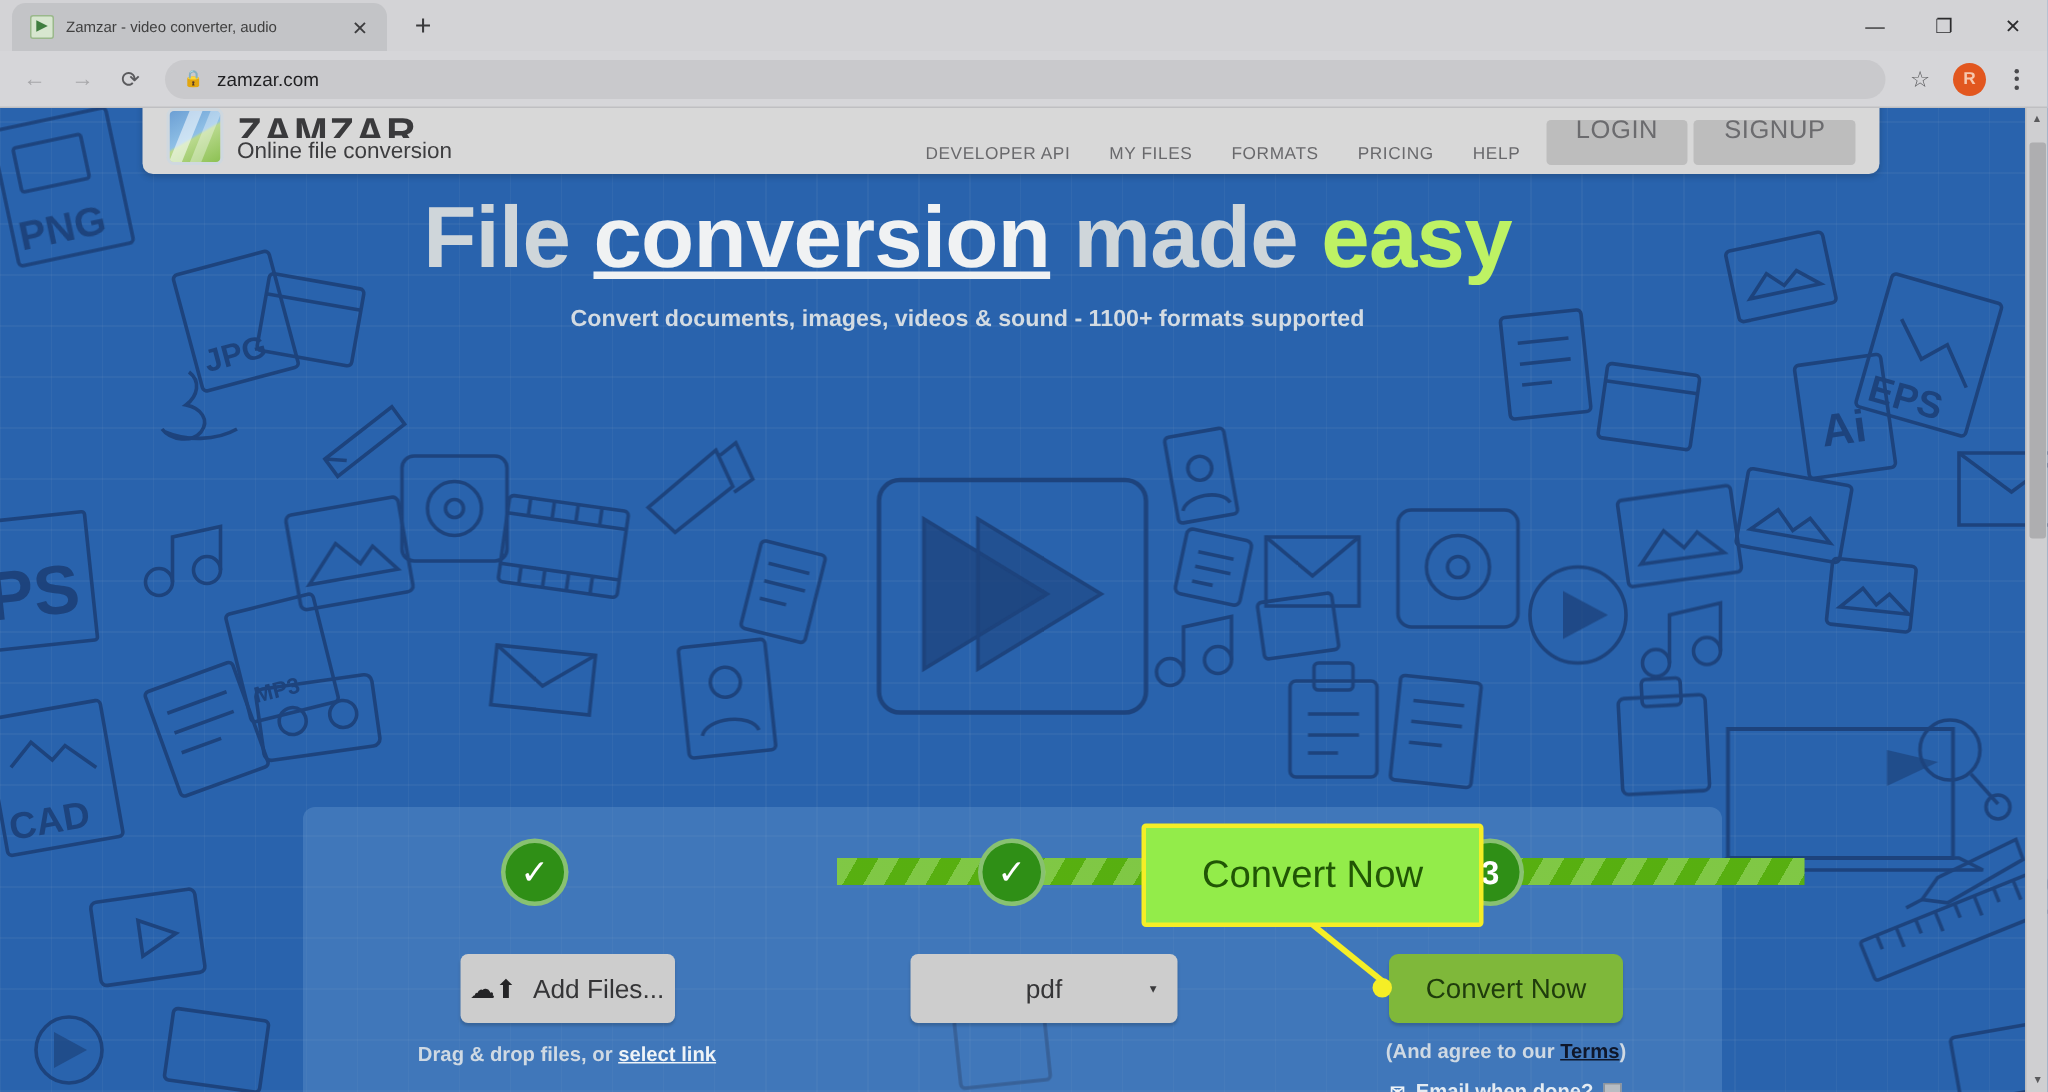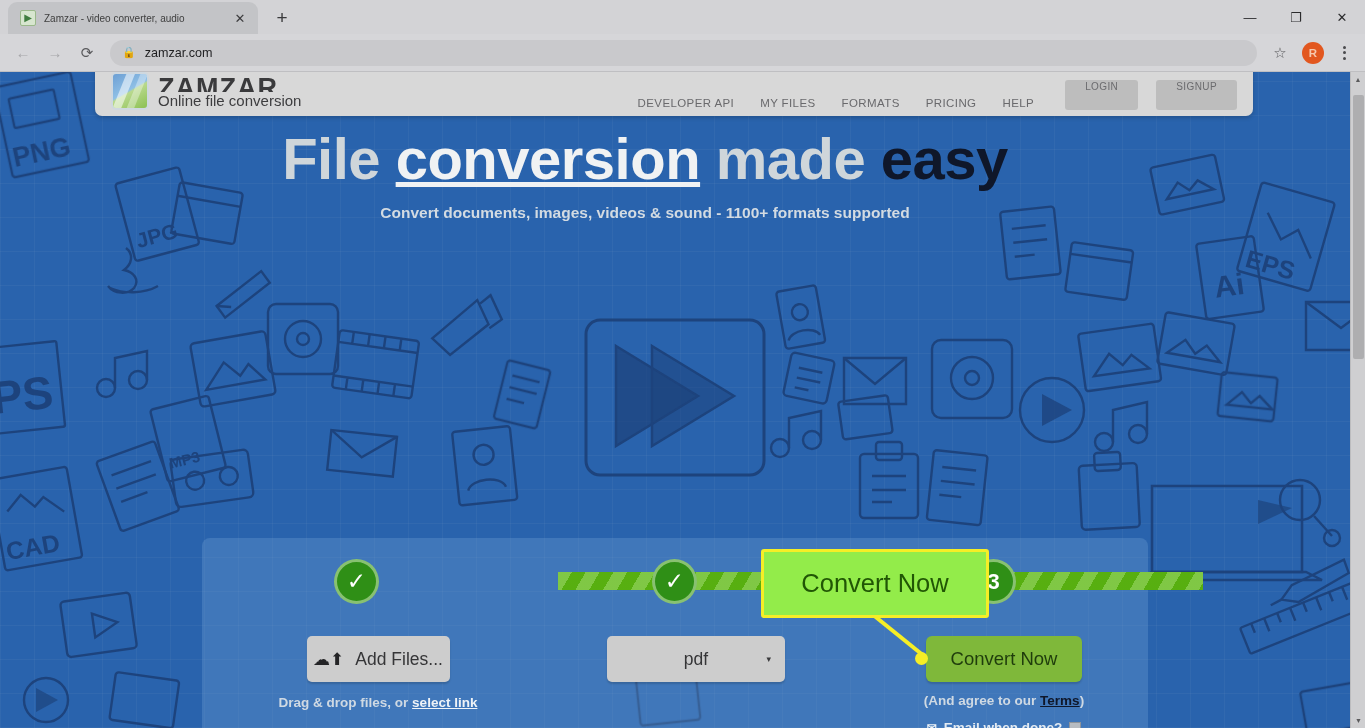--- a/index.html
+++ b/index.html
@@ -158,39 +158,39 @@
   .site-nav {
     margin-left: auto; display: flex; align-items: flex-end; gap: 0;
     height: 34px;
   }
   .nav-link {
     font-size: 11.5px; color: #69696c; letter-spacing: .4px;
     padding: 0 13px; line-height: 14px;
     height: 14px; overflow: hidden;
   }
   .nav-btn {
-    font-size: 10px; color: #6b6b6e; letter-spacing: .4px;
+    font-size: 17px; color: #6b6b6e; letter-spacing: .4px;
     background: #bdbdbd; border-radius: 3px;
-    padding: 0 20px; margin-left: 18px;
+    padding: 0 20px; margin-left: 4px;
     height: 30px; line-height: 14px;
     display: flex; align-items: flex-start;
     padding-top: 0;
   }
 
   
   .hero { position: absolute; left: 0; top: 0; width: 1290px; text-align: center; }
   .hero h1 {
     margin-top: 58px;
     font-size: 58px; font-weight: bold;
     letter-spacing: -.5px;
     line-height: 1;
   }
   .hero h1 .t-light { color: #cfd6da; }
   .hero h1 .t-white { color: #f0f2f3; text-decoration: underline; }
-  .hero h1 .t-dark { color: #0f172a; margin-top: 16px; }
+  .hero h1 .t-dark { color: #bef264; margin-top: 16px; }
   .hero .sub {
     margin-top: 16px;
     font-size: 15.5px; font-weight: bold; color: #d3dbe2;
   }
 
   
   .widget {
     position: absolute; left: 202px; top: 466px;
     width: 946px; height: 219px;
     background: rgba(118,165,215,0.30);

